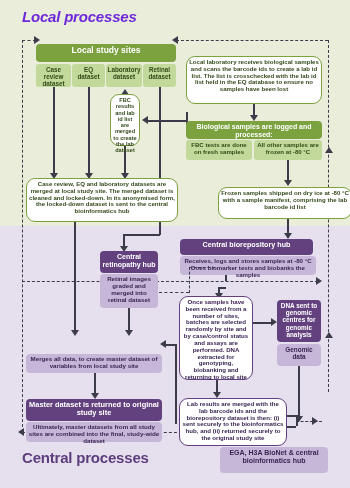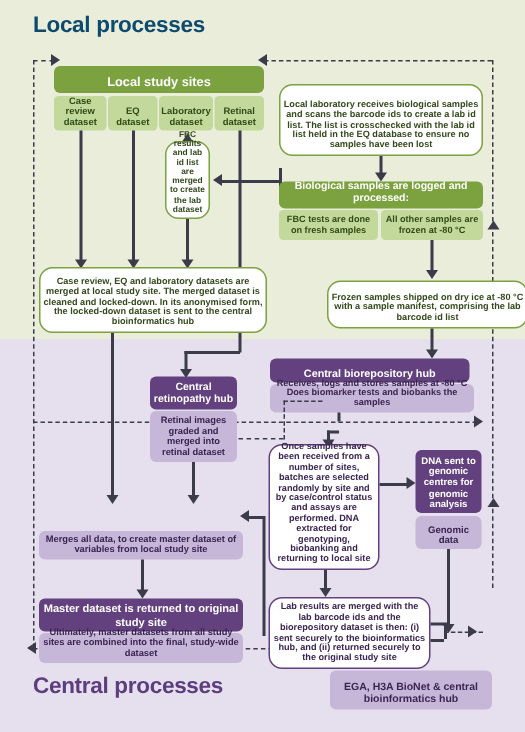--- a/index.html
+++ b/index.html
@@ -11,27 +11,27 @@
   }
   #stage{position:relative;width:350px;height:488px;}
 
   .band{position:absolute;left:0;width:350px;}
   .band-green{top:0;height:226px;background:#e9edda;}
   .band-purple{top:226px;height:262px;background:#e6e0ee;}
 
   .section-title{
     position:absolute;font-size:15px;font-weight:bold;letter-spacing:-0.2px;
   }
-  .title-green{color:#0c4a6e;left:22px;top:8px;}
+  .title-green{color:#6d28d9;left:22px;top:8px;font-style:italic;}
   .title-purple{color:#5c3d7d;left:22px;top:449px;}
 
   
   .node{
     position:absolute;box-sizing:border-box;
-    display:flex;align-items:flex-end;justify-content:center;
+    display:flex;align-items:flex-start;justify-content:center;
     text-align:center;font-weight:bold;line-height:1.12;
     padding:2px 2px;
   }
   
   .g-head{background:#7ba23f;color:#ffffff;border-radius:4px;}
   .g-sub{background:#c3d99b;color:#2f4b16;border-radius:3px;}
   .g-round{background:#ffffff;color:#33491c;border:1.2px solid #7ba23f;border-radius:9px;}
   
   .p-head{background:#63417f;color:#ffffff;border-radius:4px;}
   .p-sub{background:#c6b6d8;color:#3a2452;border-radius:4px;}

